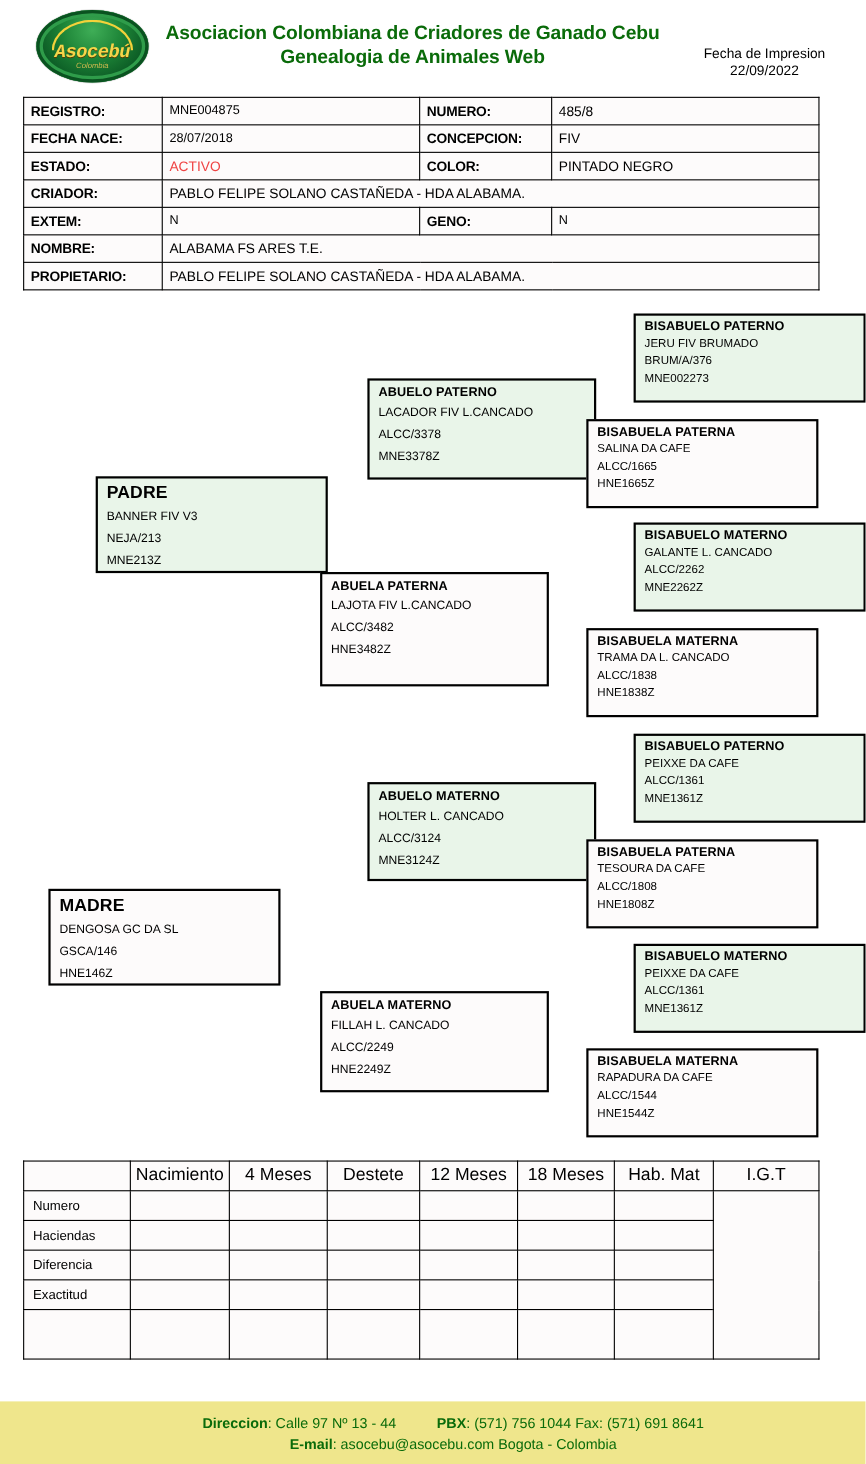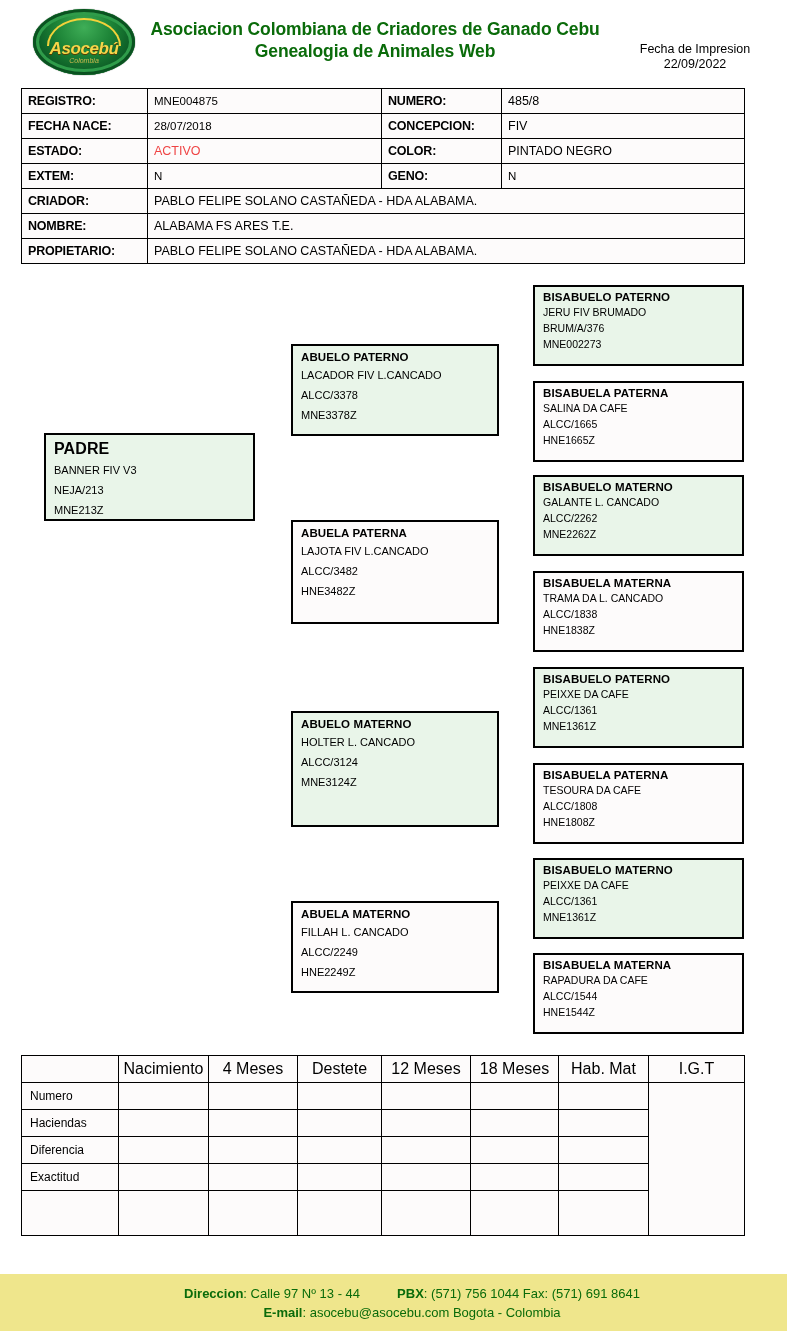--- a/index.html
+++ b/index.html
@@ -39,21 +39,21 @@
     width: 74px; height: 28px;
     border: 2px solid #f3d23a;
     border-bottom: none;
     border-radius: 50% 50% 0 0 / 100% 100% 0 0;
     box-sizing: border-box;
   }
   #logo .logo-wordmark {
     position: absolute;
     left: 0; right: 0; top: 30px;
     text-align: center;
-    font-family: Liberation Sans, sans-serif;
+    font-family: Liberation Mono, monospace;
     font-weight: bold;
     font-style: italic;
     font-size: 17px;
     letter-spacing: -0.4px;
     color: #f5d64a;
     text-shadow: 0 1px 0 #5a3c00;
   }
   #logo .logo-sub {
     position: absolute;
     left: 0; right: 0; top: 48px;
@@ -117,21 +117,21 @@
     width: 787px;
     height: 760px;
   }
   .ped-box {
     position: absolute;
     border: 2px solid #000;
     box-sizing: border-box;
     padding: 5px 1px 4px 8px;
     background: #fdfbfb;
   }
-  .ped-box.male { background: #e9f5e9; }
+  .ped-box.male { background: #e9f5e9; margin-left: 43px; }
   .ped-box .ttl {
     font-weight: bold;
     font-size: 16px;
     letter-spacing: 0.1px;
     margin-bottom: 4px;
   }
   .ped-box .ln {
     font-size: 11px;
     line-height: 15px;
     margin-top: 5px;
@@ -230,28 +230,28 @@
       <td class="lbl">CONCEPCION:</td>
       <td class="val">FIV</td>
     </tr>
     <tr>
       <td class="lbl">ESTADO:</td>
       <td class="val red">ACTIVO</td>
       <td class="lbl">COLOR:</td>
       <td class="val">PINTADO NEGRO</td>
     </tr>
     <tr>
+      <td class="lbl">CRIADOR:</td>
+      <td class="val" colspan="3">PABLO FELIPE SOLANO CASTAÑEDA - HDA ALABAMA.</td>
+    </tr>
+    <tr>
       <td class="lbl">EXTEM:</td>
       <td class="val small">N</td>
       <td class="lbl">GENO:</td>
       <td class="val small">N</td>
-    </tr>
-    <tr>
-      <td class="lbl">CRIADOR:</td>
-      <td class="val" colspan="3">PABLO FELIPE SOLANO CASTAÑEDA - HDA ALABAMA.</td>
     </tr>
     <tr>
       <td class="lbl">NOMBRE:</td>
       <td class="val" colspan="3">ALABAMA FS ARES T.E.</td>
     </tr>
     <tr>
       <td class="lbl">PROPIETARIO:</td>
       <td class="val" colspan="3">PABLO FELIPE SOLANO CASTAÑEDA - HDA ALABAMA.</td>
     </tr>
   </tbody>
@@ -259,36 +259,42 @@
 
 <div id="pedigree">
 
   <div class="ped-box col-p male" style="top:148px;height:88px;">
     <div class="ttl">PADRE</div>
     <div class="ln">BANNER FIV V3</div>
     <div class="ln">NEJA/213</div>
     <div class="ln">MNE213Z</div>
   </div>
 
+  <div class="ped-box col-p" style="top:523px;height:88px;">
+    <div class="ttl">MADRE</div>
+    <div class="ln">DENGOSA GC DA SL</div>
+    <div class="ln">GSCA/146</div>
+    <div class="ln">HNE146Z</div>
+  </div>
 
   <div class="ped-box col-gp gp male" style="top:59px;height:92px;">
     <div class="ttl">ABUELO PATERNO</div>
     <div class="ln">LACADOR FIV L.CANCADO</div>
     <div class="ln">ALCC/3378</div>
     <div class="ln">MNE3378Z</div>
   </div>
 
   <div class="ped-box col-gp gp" style="top:235px;height:104px;">
     <div class="ttl">ABUELA PATERNA</div>
     <div class="ln">LAJOTA FIV L.CANCADO</div>
     <div class="ln">ALCC/3482</div>
     <div class="ln">HNE3482Z</div>
   </div>
 
-  <div class="ped-box col-gp gp male" style="top:426px;height:116px;">
+  <div class="ped-box col-gp gp male" style="top:426px;height:90px;">
     <div class="ttl">ABUELO MATERNO</div>
     <div class="ln">HOLTER L. CANCADO</div>
     <div class="ln">ALCC/3124</div>
     <div class="ln">MNE3124Z</div>
   </div>
 
   <div class="ped-box col-gp gp" style="top:616px;height:92px;">
     <div class="ttl">ABUELA MATERNO</div>
     <div class="ln">FILLAH L. CANCADO</div>
     <div class="ln">ALCC/2249</div>

